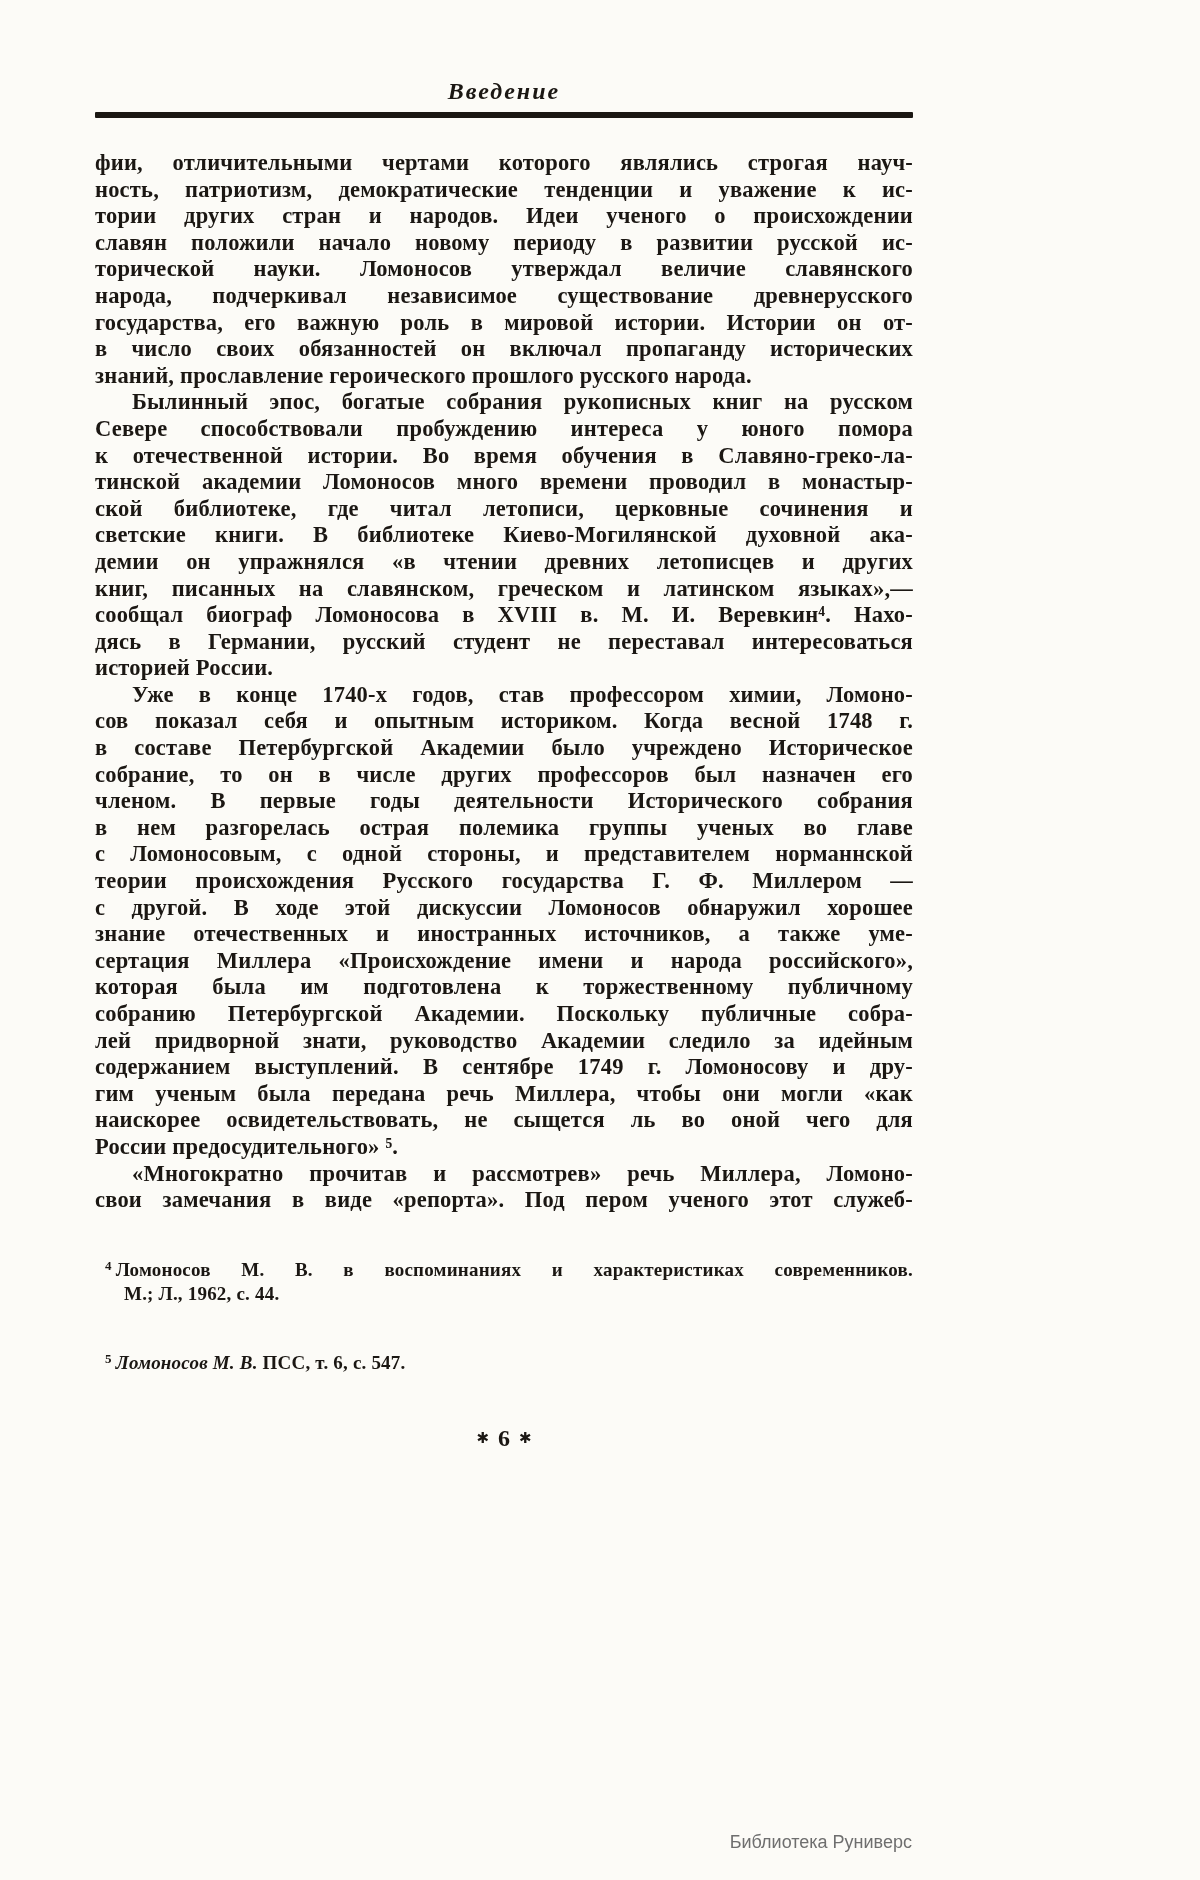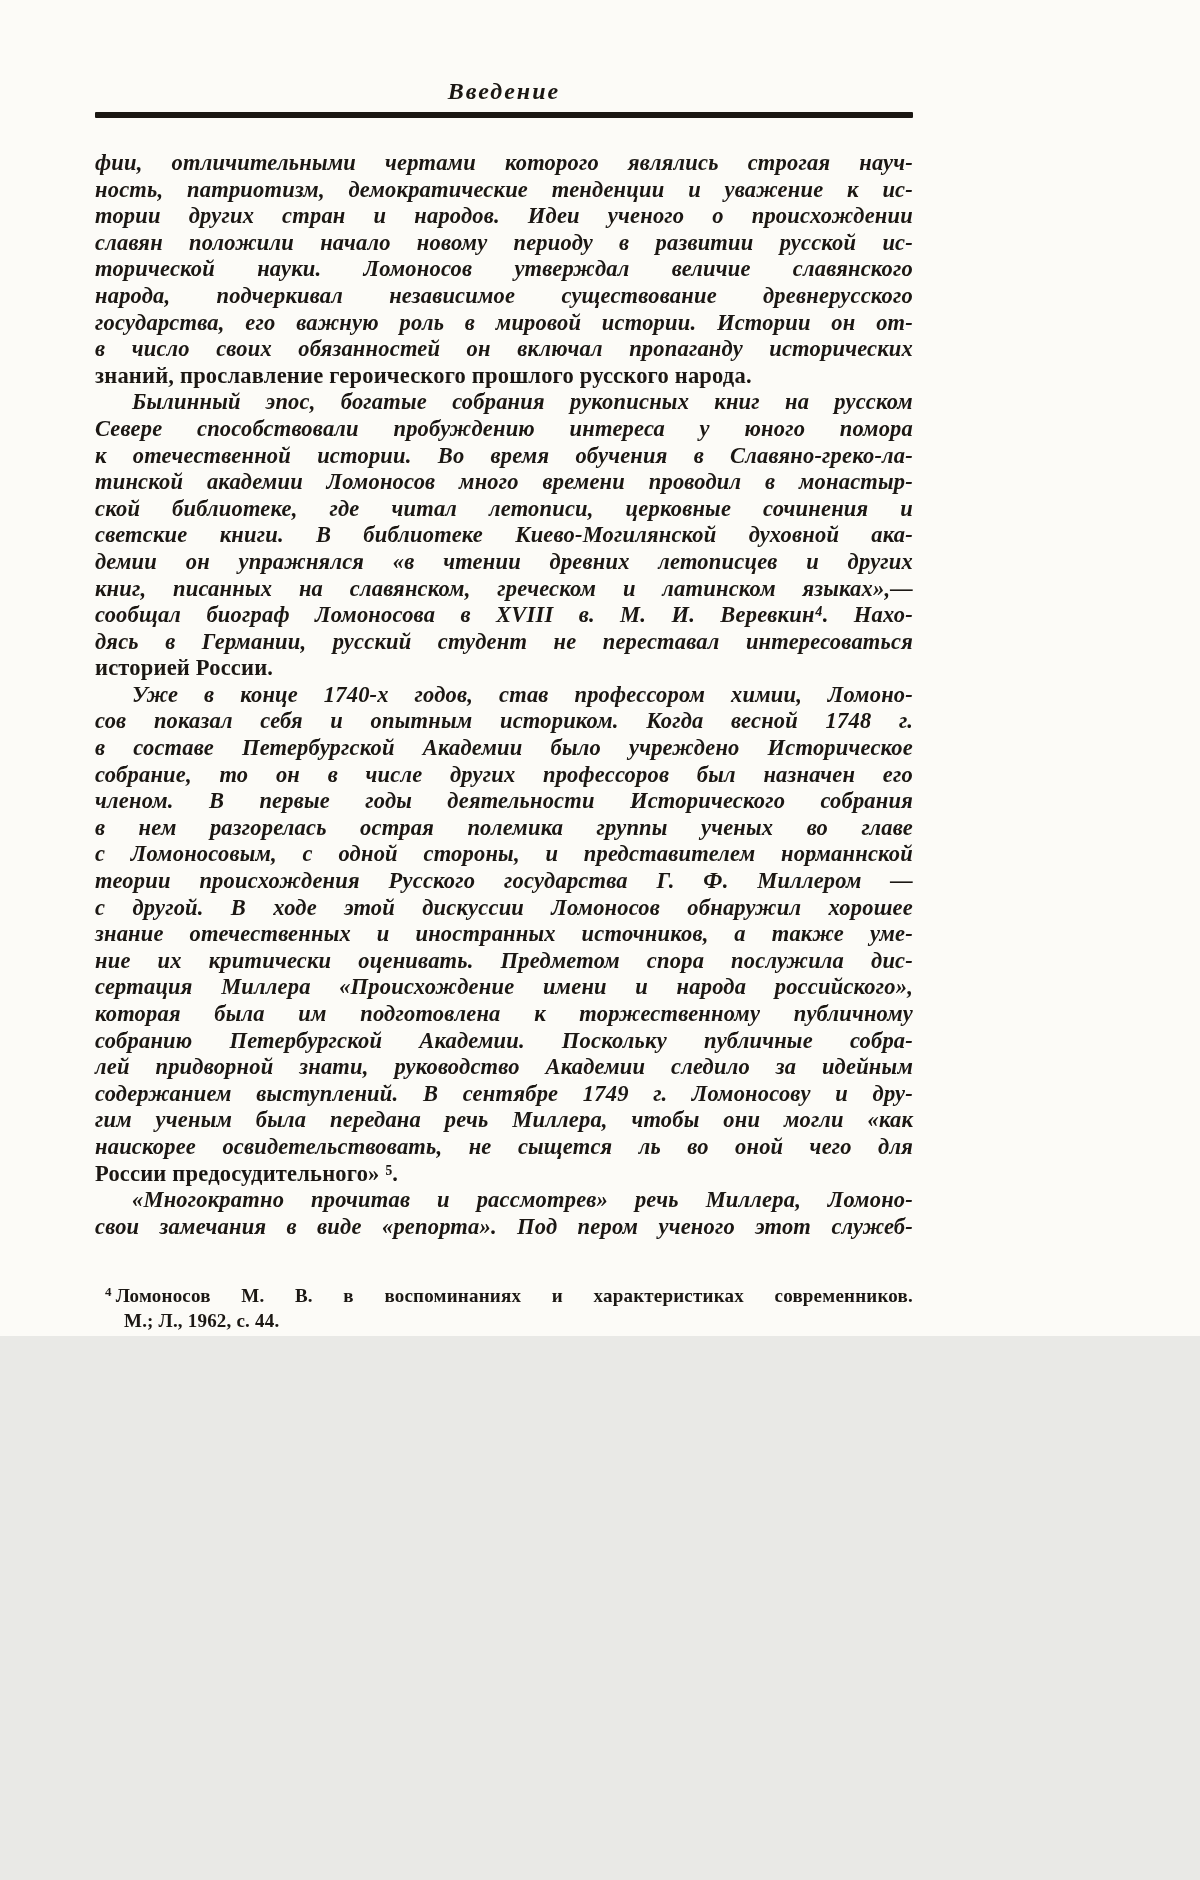--- a/index.html
+++ b/index.html
@@ -8,21 +8,21 @@
     --wm:#6e6e6e;
   }
   html,body{margin:0;padding:0;}
   body{
     width:1200px;height:1880px;
     background:#e9e9e6;
     font-family:"Liberation Serif","DejaVu Serif",serif;
   }
   .page{
     position:relative;
-    width:1200px;height:1336px;
+    width:1200px;height:1880px;
     background:var(--paper);
     color:var(--ink);
     overflow:hidden;
   }
   .content{
     position:absolute;
     left:95px;top:0;
     width:818px;
   }
   .running-head{
@@ -46,21 +46,20 @@
     font-weight:700;
     letter-spacing:0.2px;
   }
   .paragraph{margin:0;}
   .line{
     text-align:justify;
     white-space:normal;
   }
   .line.stretch{
     text-align-last:justify;
-    font-style:italic;
   }
   .line.indent{
     text-indent:37px;
   }
   .footnotes{
     margin-top:24px;
     font-size:19px;
     line-height:24.5px;
     font-weight:700;
     letter-spacing:0.2px;
@@ -134,21 +133,20 @@
           <div class="line indent stretch">Уже в конце 1740-х годов, став профессором химии, Ломоно-</div>
           <div class="line stretch">сов показал себя и опытным историком. Когда весной 1748 г.</div>
           <div class="line stretch">в составе Петербургской Академии было учреждено Историческое</div>
           <div class="line stretch">собрание, то он в числе других профессоров был назначен его</div>
           <div class="line stretch">членом. В первые годы деятельности Исторического собрания</div>
           <div class="line stretch">в нем разгорелась острая полемика группы ученых во главе</div>
           <div class="line stretch">с Ломоносовым, с одной стороны, и представителем норманнской</div>
           <div class="line stretch">теории происхождения Русского государства Г. Ф. Миллером —</div>
           <div class="line stretch">с другой. В ходе этой дискуссии Ломоносов обнаружил хорошее</div>
           <div class="line stretch">знание отечественных и иностранных источников, а также уме-</div>
-          <div class="line stretch">ние их критически оценивать. Предметом спора послужила дис-</div>
           <div class="line stretch">сертация Миллера «Происхождение имени и народа российского»,</div>
           <div class="line stretch">которая была им подготовлена к торжественному публичному</div>
           <div class="line stretch">собранию Петербургской Академии. Поскольку публичные собра-</div>
           <div class="line stretch">лей придворной знати, руководство Академии следило за идейным</div>
           <div class="line stretch">содержанием выступлений. В сентябре 1749 г. Ломоносову и дру-</div>
           <div class="line stretch">гим ученым была передана речь Миллера, чтобы они могли «как</div>
           <div class="line stretch">наискорее освидетельствовать, не сыщется ль во оной чего для</div>
           <div class="line">России предосудительного» ⁵.</div>
         </div>
         <div class="paragraph">

